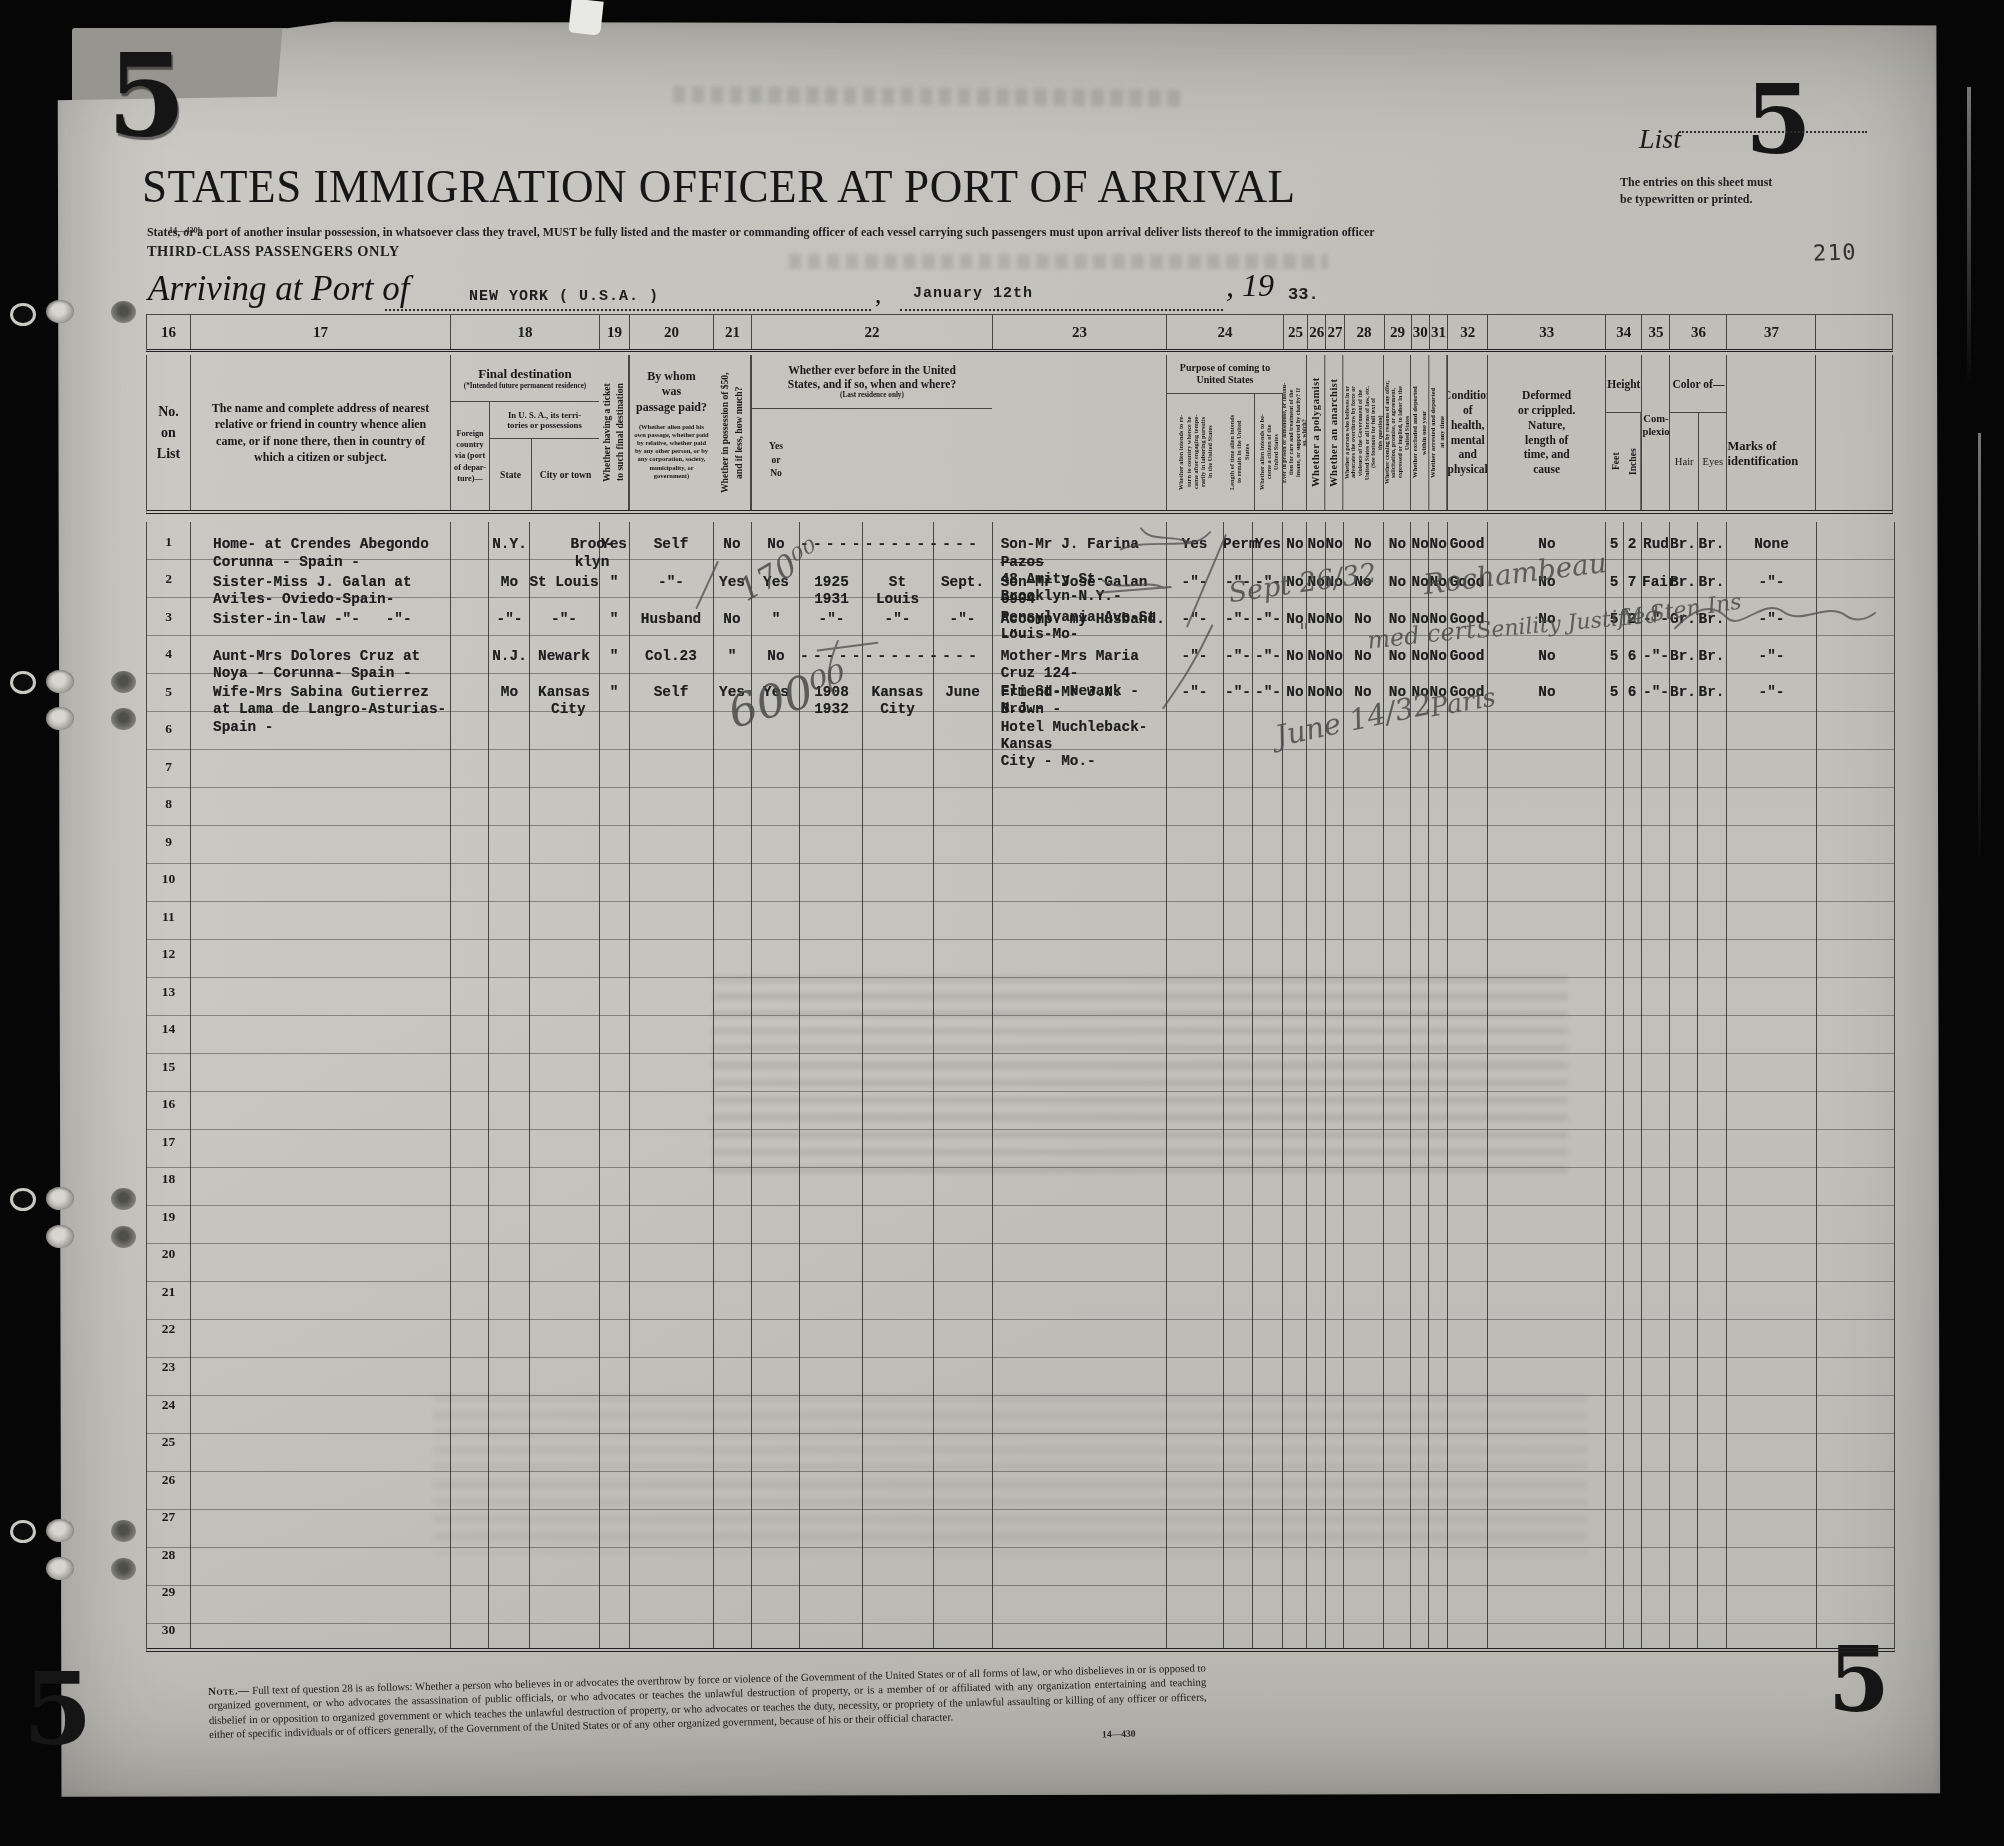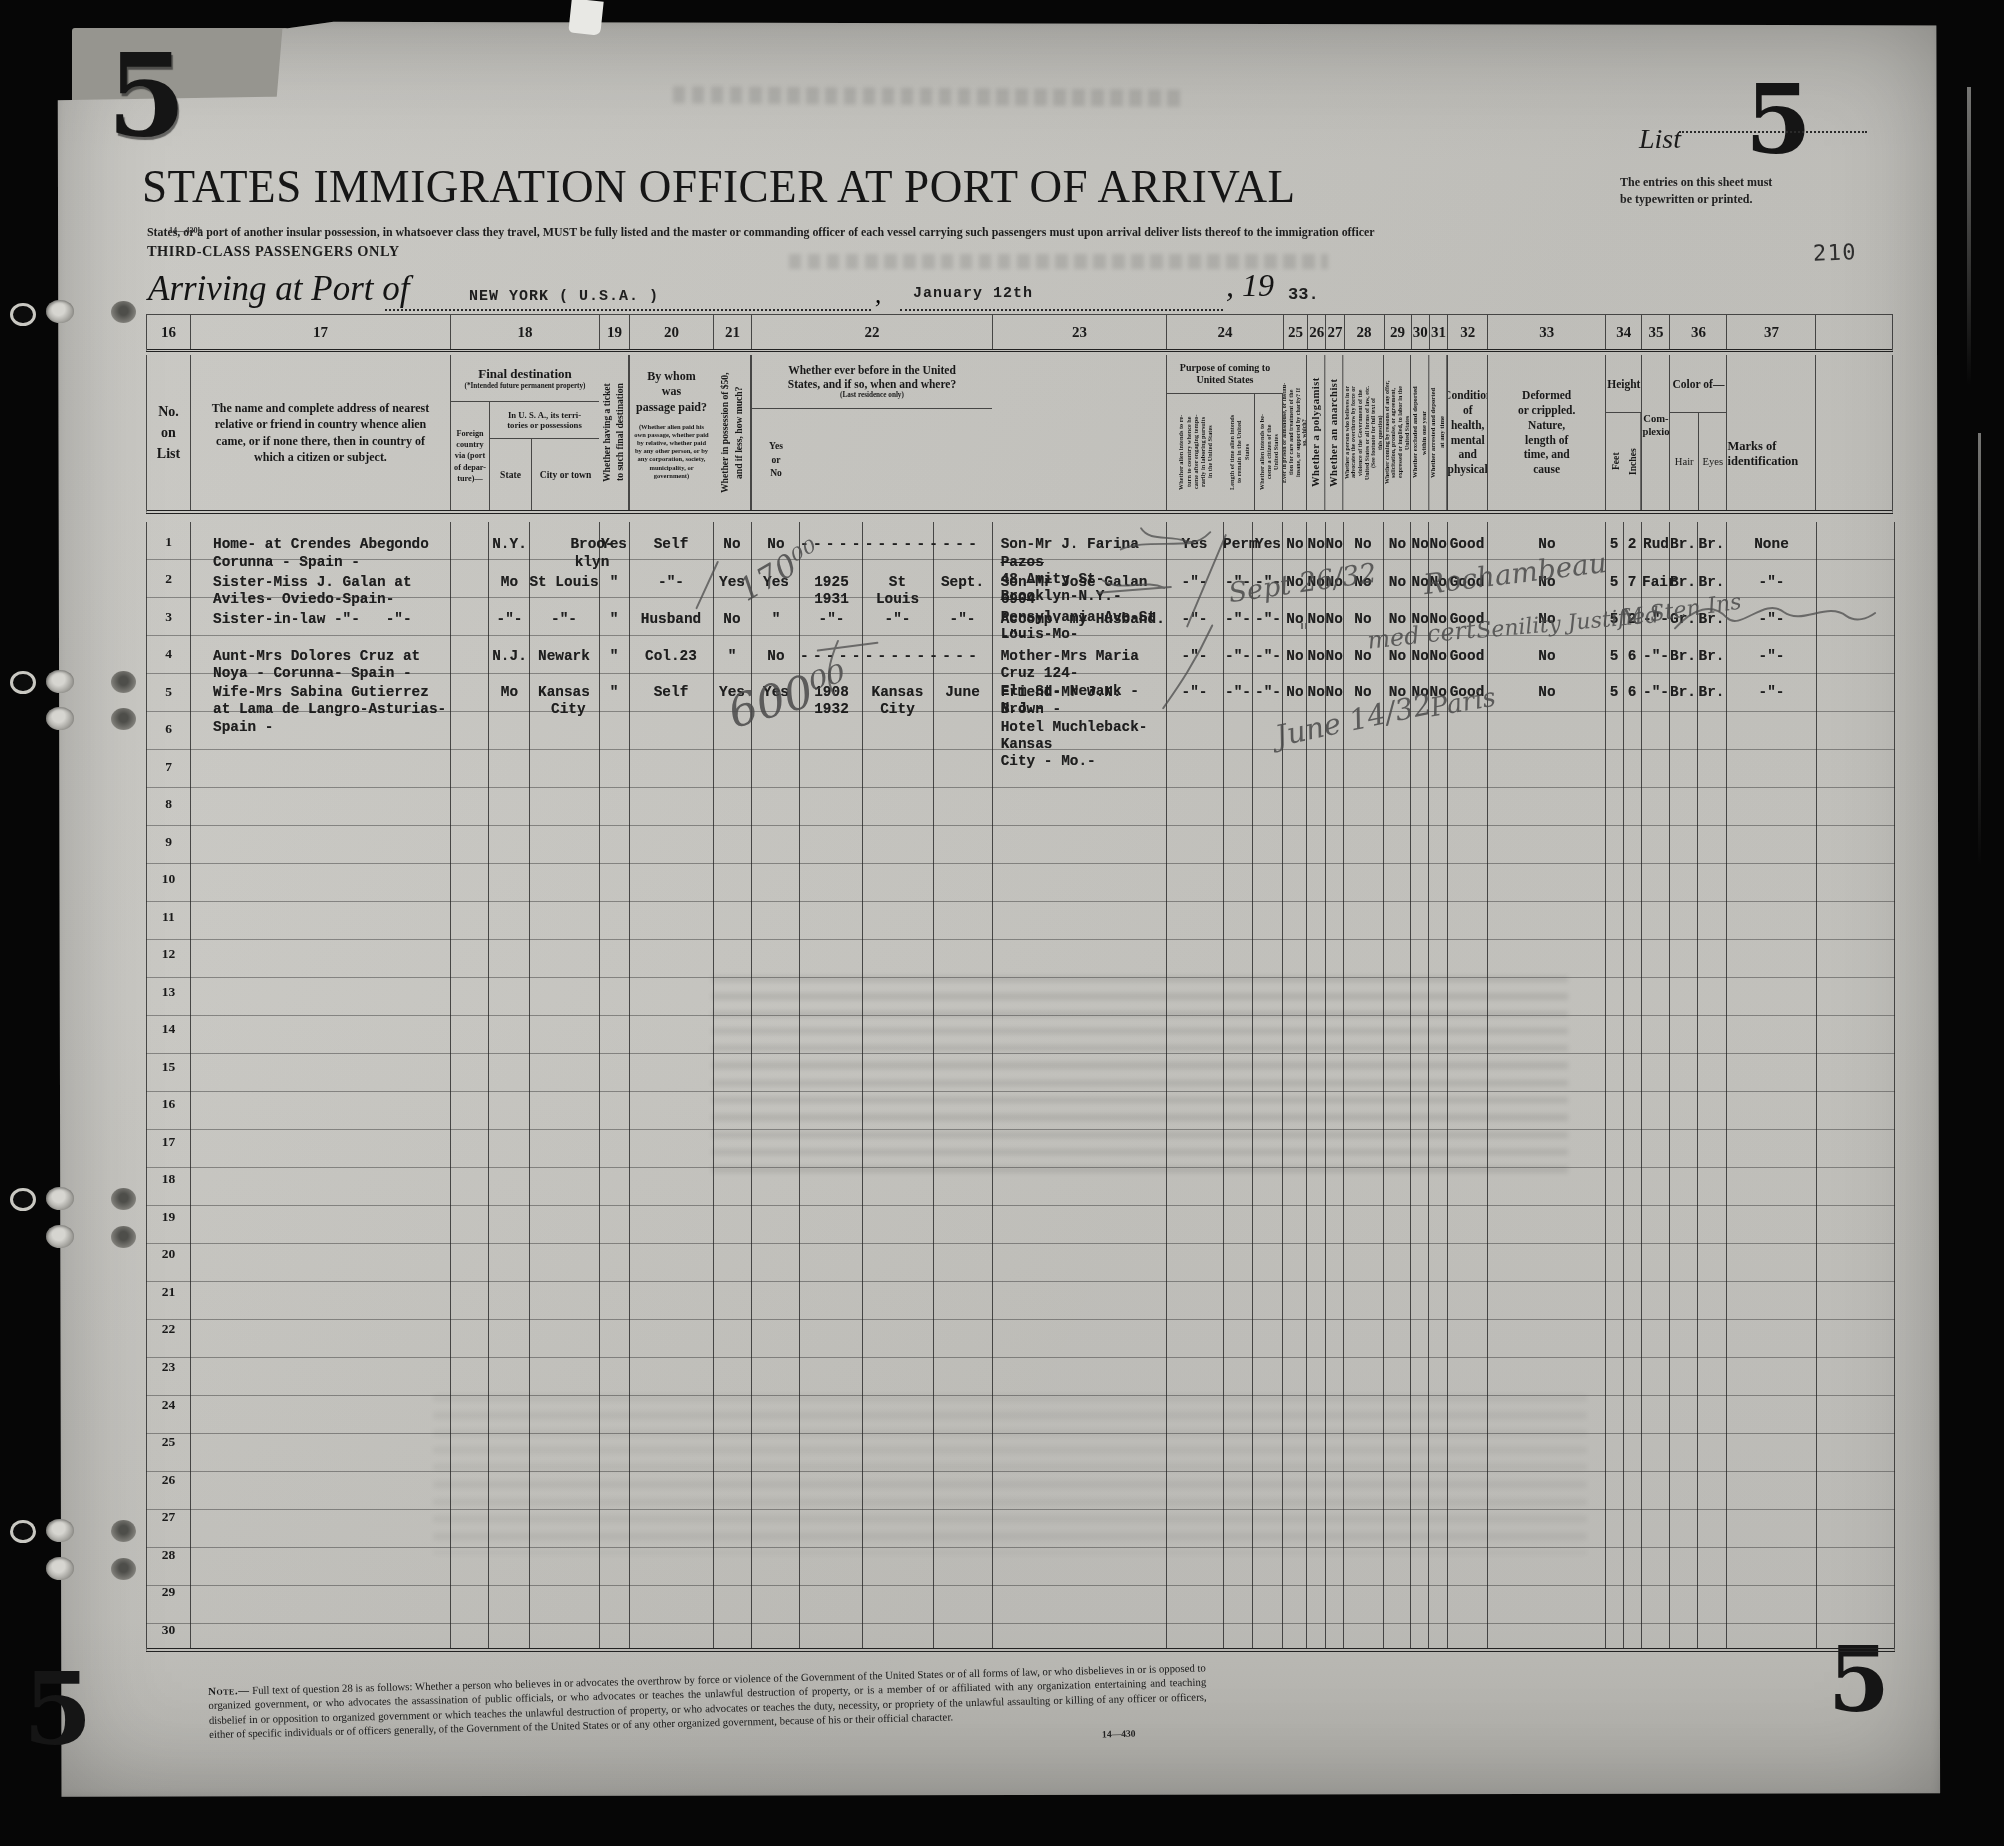--- a/index.html
+++ b/index.html
@@ -190,21 +190,21 @@
         <div class="ht16">No.
 on
 List</div>
       </div>
     <div class="hc" style="grid-column:2">
         <p class="h17">The name and complete address of nearest relative or friend in country whence alien came, or if none there, then in country of which a citizen or subject.</p>
       </div>
     <div class="hc" style="grid-column:3 / span 3">
       <div class="gtitle">
           <div class="gt-main">Final destination</div>
-          <div class="gt-sub">(*Intended future permanent property)</div>
+          <div class="gt-sub">(*Intended future permanent residence)</div>
         </div>
       <div class="grow">
         <div class="gforeign gcell">Foreign
 country
 via (port
 of depar-
 ture)—</div>
         <div class="gcol">
           <div class="gusa">In U. S. A., its terri-
 tories or possessions</div>

